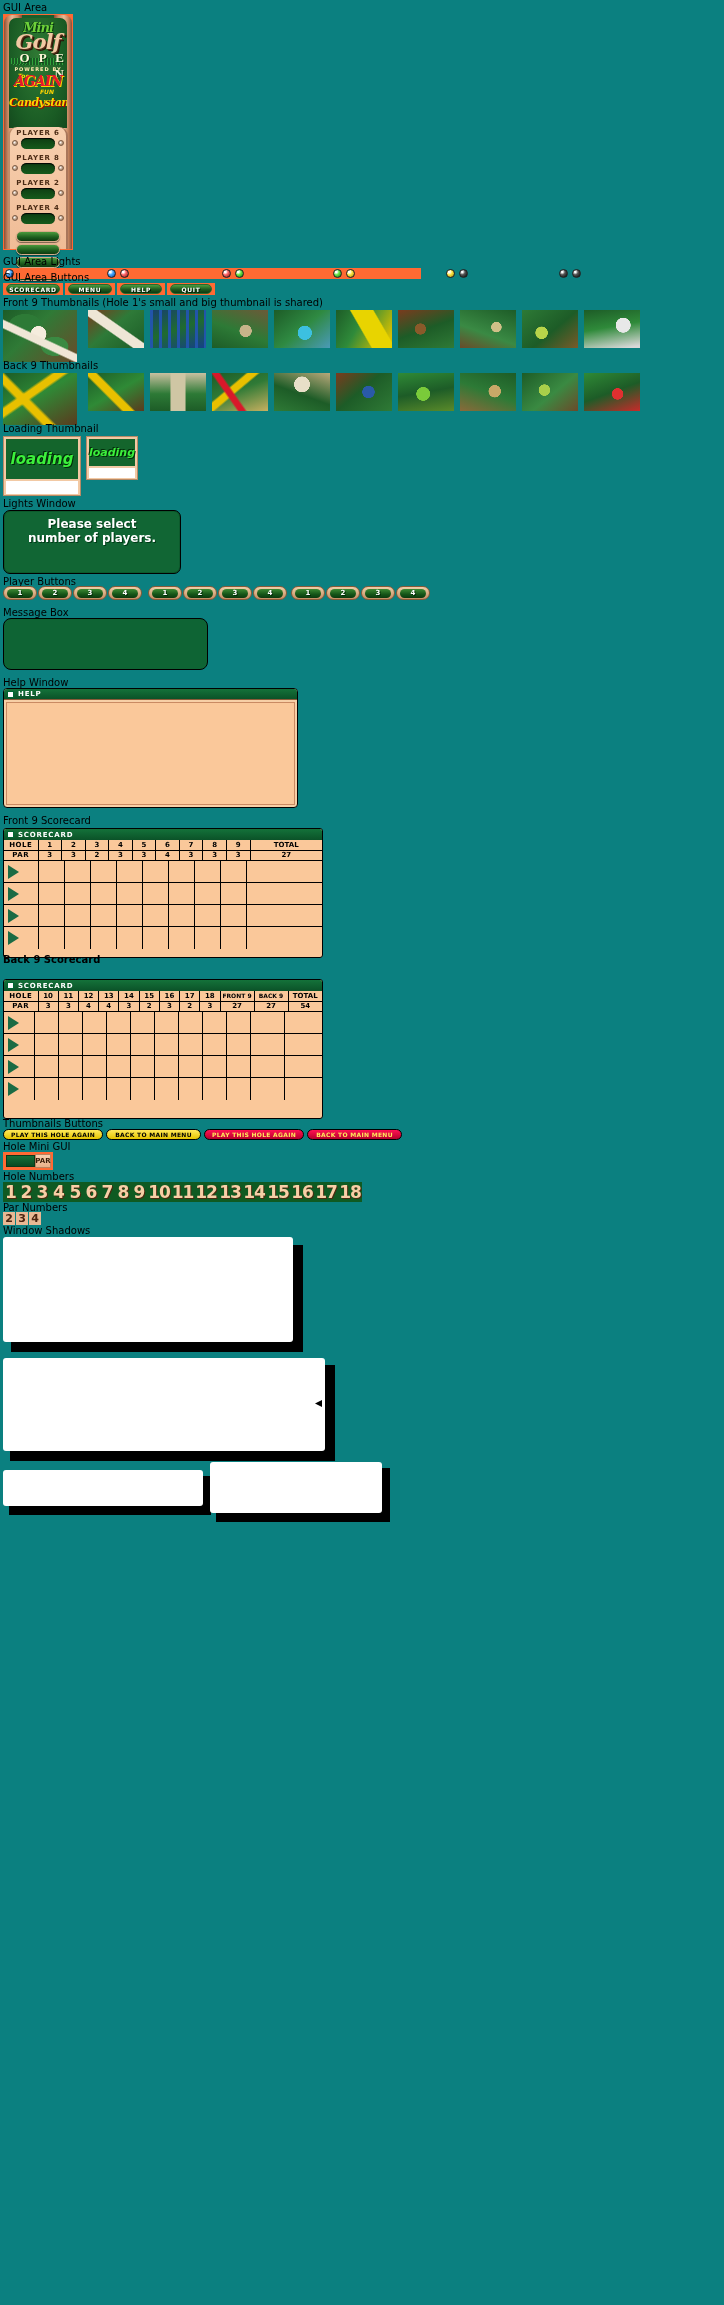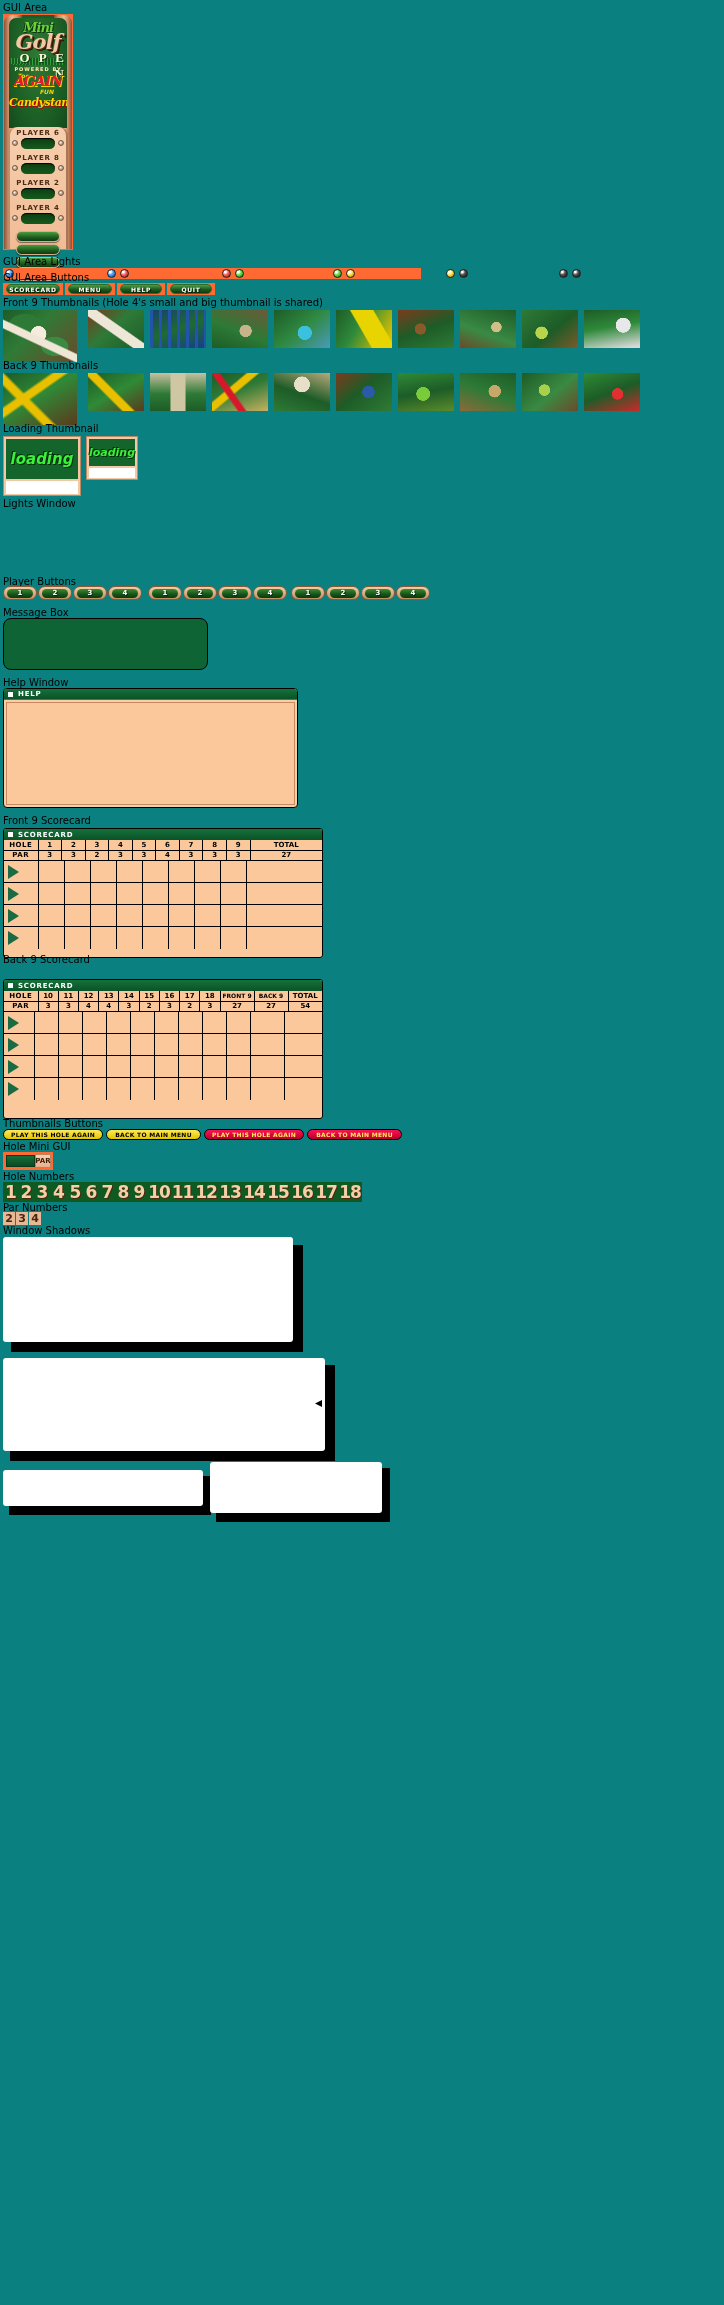--- a/index.html
+++ b/index.html
@@ -405,21 +405,21 @@
       <div class="pill">MENU</div>
     </div>
     <div class="gbtn" style="left:114px; width:48px;">
       <div class="pill">HELP</div>
     </div>
     <div class="gbtn" style="left:164px; width:48px;">
       <div class="pill">QUIT</div>
     </div>
   </div>
 
-  <div class="sec-label" style="left:3px; top:297px;">Front 9 Thumbnails (Hole 4's small and big thumbnail is shared)</div>
+  <div class="sec-label" style="left:3px; top:297px;">Front 9 Thumbnails (Hole 1's small and big thumbnail is shared)</div>
   <div class="thumbrow" style="top:310px; left:3px; width:718px; height:52px;">
     <div class="thumb" style="left:0px; width:74px; height:52px; background:
         radial-gradient(ellipse at 30% 30%, #2d7a36 0 22%, transparent 23%),
         radial-gradient(ellipse at 70% 70%, #3a8a42 0 18%, transparent 19%),
         linear-gradient(135deg,#1d5c27 0%,#2f7a36 40%,#6b4a2a 100%);">
       <div class="tex" style="background:
         linear-gradient(25deg, transparent 38%, #f0e6d6 40%, #f0e6d6 48%, transparent 50%),
         radial-gradient(circle at 48% 46%, #f5ecdd 0 16%, transparent 17%);"></div>
     </div>
     <div class="thumb" style="left:85px; width:56px; height:38px; background:linear-gradient(140deg,#7a3b1e,#2e7a38 45%,#1d5c27);">
@@ -491,20 +491,24 @@
   <div class="loadbox" style="left:3px; top:436px; width:78px; height:60px;">
     <div class="scr" style="height:40px; font-size:15px;">loading</div>
     <div class="strip" style="height:13px; margin-top:2px;"></div>
   </div>
   <div class="loadbox" style="left:86px; top:436px; width:52px; height:44px;">
     <div class="scr" style="height:27px; font-size:11px;">loading</div>
     <div class="strip" style="height:10px; margin-top:2px;"></div>
   </div>
 
   <div class="sec-label" style="left:3px; top:498px;">Lights Window</div>
+  <div id="players-window">
+    <div class="msg">Please select
+number of players.</div>
+  </div>
 
   <div class="sec-label" style="left:3px; top:576px;">Player Buttons</div>
   <div id="player-buttons">
     <div class="pbtn" style="left:0px;">
         <div class="core">1</div>
       </div>
     <div class="pbtn" style="left:35px;">
         <div class="core">2</div>
       </div>
     <div class="pbtn" style="left:70px;">
@@ -640,21 +644,21 @@
             <i style="left:138px"></i>
             <i style="left:164px"></i>
             <i style="left:190px"></i>
             <i style="left:216px"></i>
             <i style="left:242px"></i>
         </div>
       </div>
     </div>
   </div>
 
-  <div class="sec-label" style="left:3px; top:954px;">Back 9 Scorecard</div>
+  <div class="sec-label" style="left:3px; top:954px;font-weight:bold;">Back 9 Scorecard</div>
   <div class="scorecard" style="left:3px; top:979px; width:320px; height:140px;">
     <div class="title">
       <span class="box"></span>
       <span class="t">SCORECARD</span>
     </div>
     <table class="sc-table">
       <tbody>
           <tr class="hdr">
         <td class="lab" style="width:30px">HOLE</td>
         <td>10</td>

